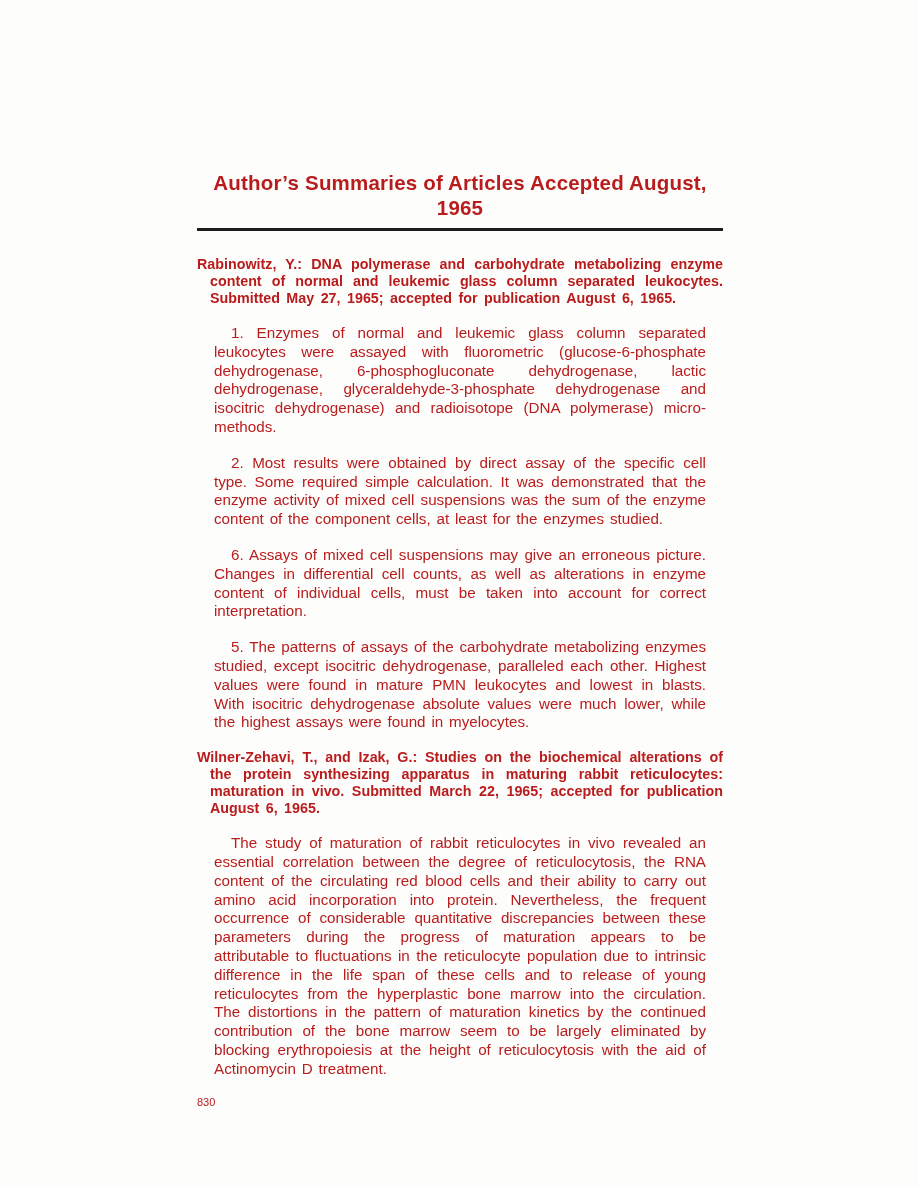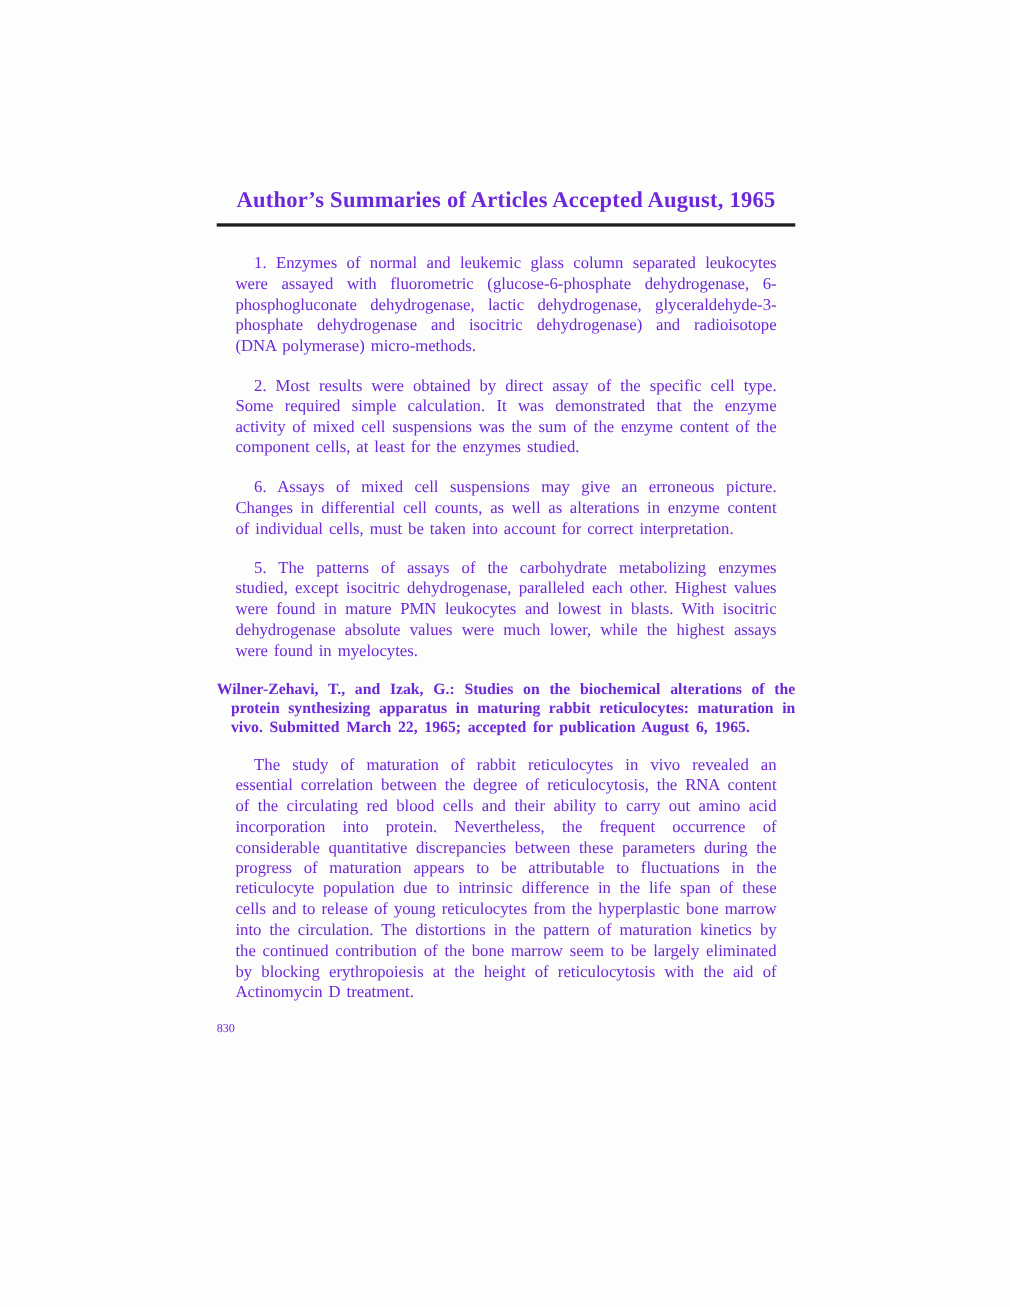--- a/index.html
+++ b/index.html
@@ -5,22 +5,22 @@
   html, body {
     margin: 0;
     padding: 0;
     background: #ffffff;
   }
   .page {
     position: relative;
     width: 918px;
     height: 1188px;
     background: #fdfdfc;
-    color: #6d28d9;
-    font-family: Liberation Serif, serif;
+    color: #b91c1c;
+    font-family: Liberation Sans, sans-serif;
     overflow: hidden;
   }
   .content {
     position: absolute;
     left: 197px;
     top: 170px;
     width: 526px;
   }
   .title {
     font-size: 20.5px;
@@ -68,20 +68,21 @@
 <body>
 
 <div class="page">
   <div class="content">
 
     <h1 class="title">Author’s Summaries of Articles Accepted August, 1965</h1>
 
     <div class="title-rule"></div>
 
     <section class="article first">
+      <h2 class="article-heading">Rabinowitz, Y.: DNA polymerase and carbohydrate metabolizing enzyme content of normal and leukemic glass column separated leukocytes. Submitted May 27, 1965; accepted for publication August 6, 1965.</h2>
       <p class="summary-paragraph">1. Enzymes of normal and leukemic glass column separated leukocytes were assayed with fluorometric (glucose-6-phosphate dehydrogenase, 6-phosphogluconate dehydrogenase, lactic dehydrogenase, glyceraldehyde-3-phosphate dehydrogenase and isocitric dehydrogenase) and radioisotope (DNA polymerase) micro-methods.</p>
       <p class="summary-paragraph">2. Most results were obtained by direct assay of the specific cell type. Some required simple calculation. It was demonstrated that the enzyme activity of mixed cell suspensions was the sum of the enzyme content of the component cells, at least for the enzymes studied.</p>
       <p class="summary-paragraph">6. Assays of mixed cell suspensions may give an erroneous picture. Changes in differential cell counts, as well as alterations in enzyme content of individual cells, must be taken into account for correct interpretation.</p>
       <p class="summary-paragraph">5. The patterns of assays of the carbohydrate metabolizing enzymes studied, except isocitric dehydrogenase, paralleled each other. Highest values were found in mature PMN leukocytes and lowest in blasts. With isocitric dehydrogenase absolute values were much lower, while the highest assays were found in myelocytes.</p>
     </section>
 
     <section class="article second">
       <h2 class="article-heading">Wilner-Zehavi, T., and Izak, G.: Studies on the biochemical alterations of the protein synthesizing apparatus in maturing rabbit reticulocytes: maturation in vivo. Submitted March 22, 1965; accepted for publication August 6, 1965.</h2>
       <p class="summary-paragraph">The study of maturation of rabbit reticulocytes in vivo revealed an essential correlation between the degree of reticulocytosis, the RNA content of the circulating red blood cells and their ability to carry out amino acid incorporation into protein. Nevertheless, the frequent occurrence of considerable quantitative discrepancies between these parameters during the progress of maturation appears to be attributable to fluctuations in the reticulocyte population due to intrinsic difference in the life span of these cells and to release of young reticulocytes from the hyperplastic bone marrow into the circulation. The distortions in the pattern of maturation kinetics by the continued contribution of the bone marrow seem to be largely eliminated by blocking erythropoiesis at the height of reticulocytosis with the aid of Actinomycin D treatment.</p>
     </section>

